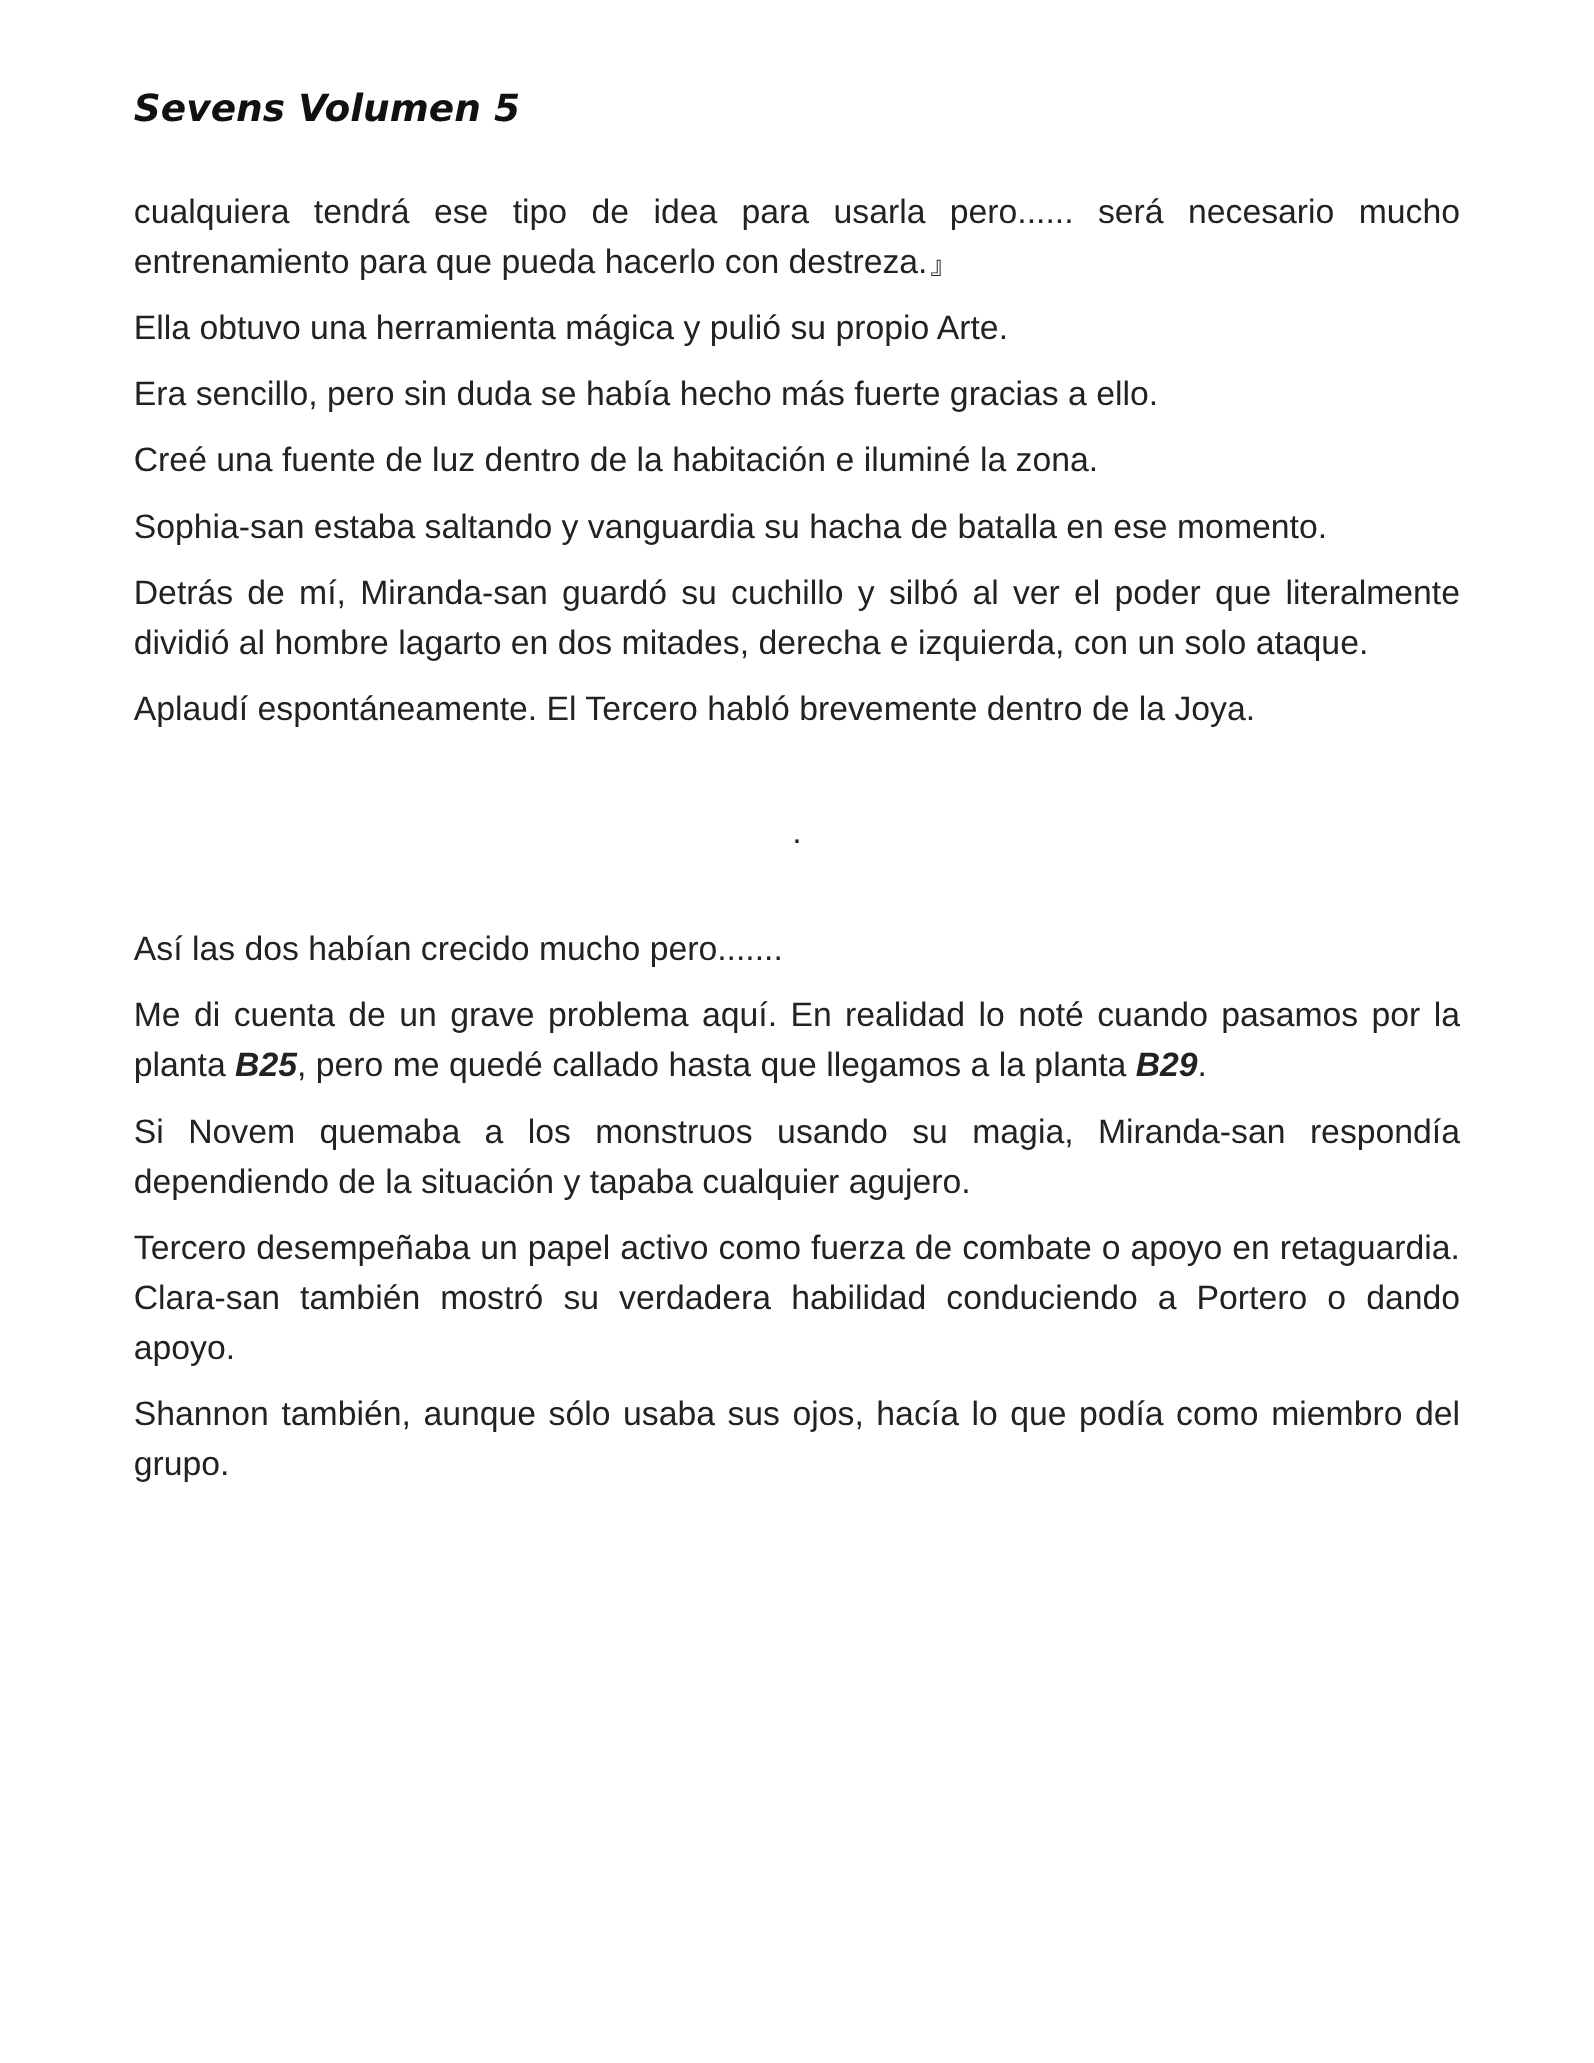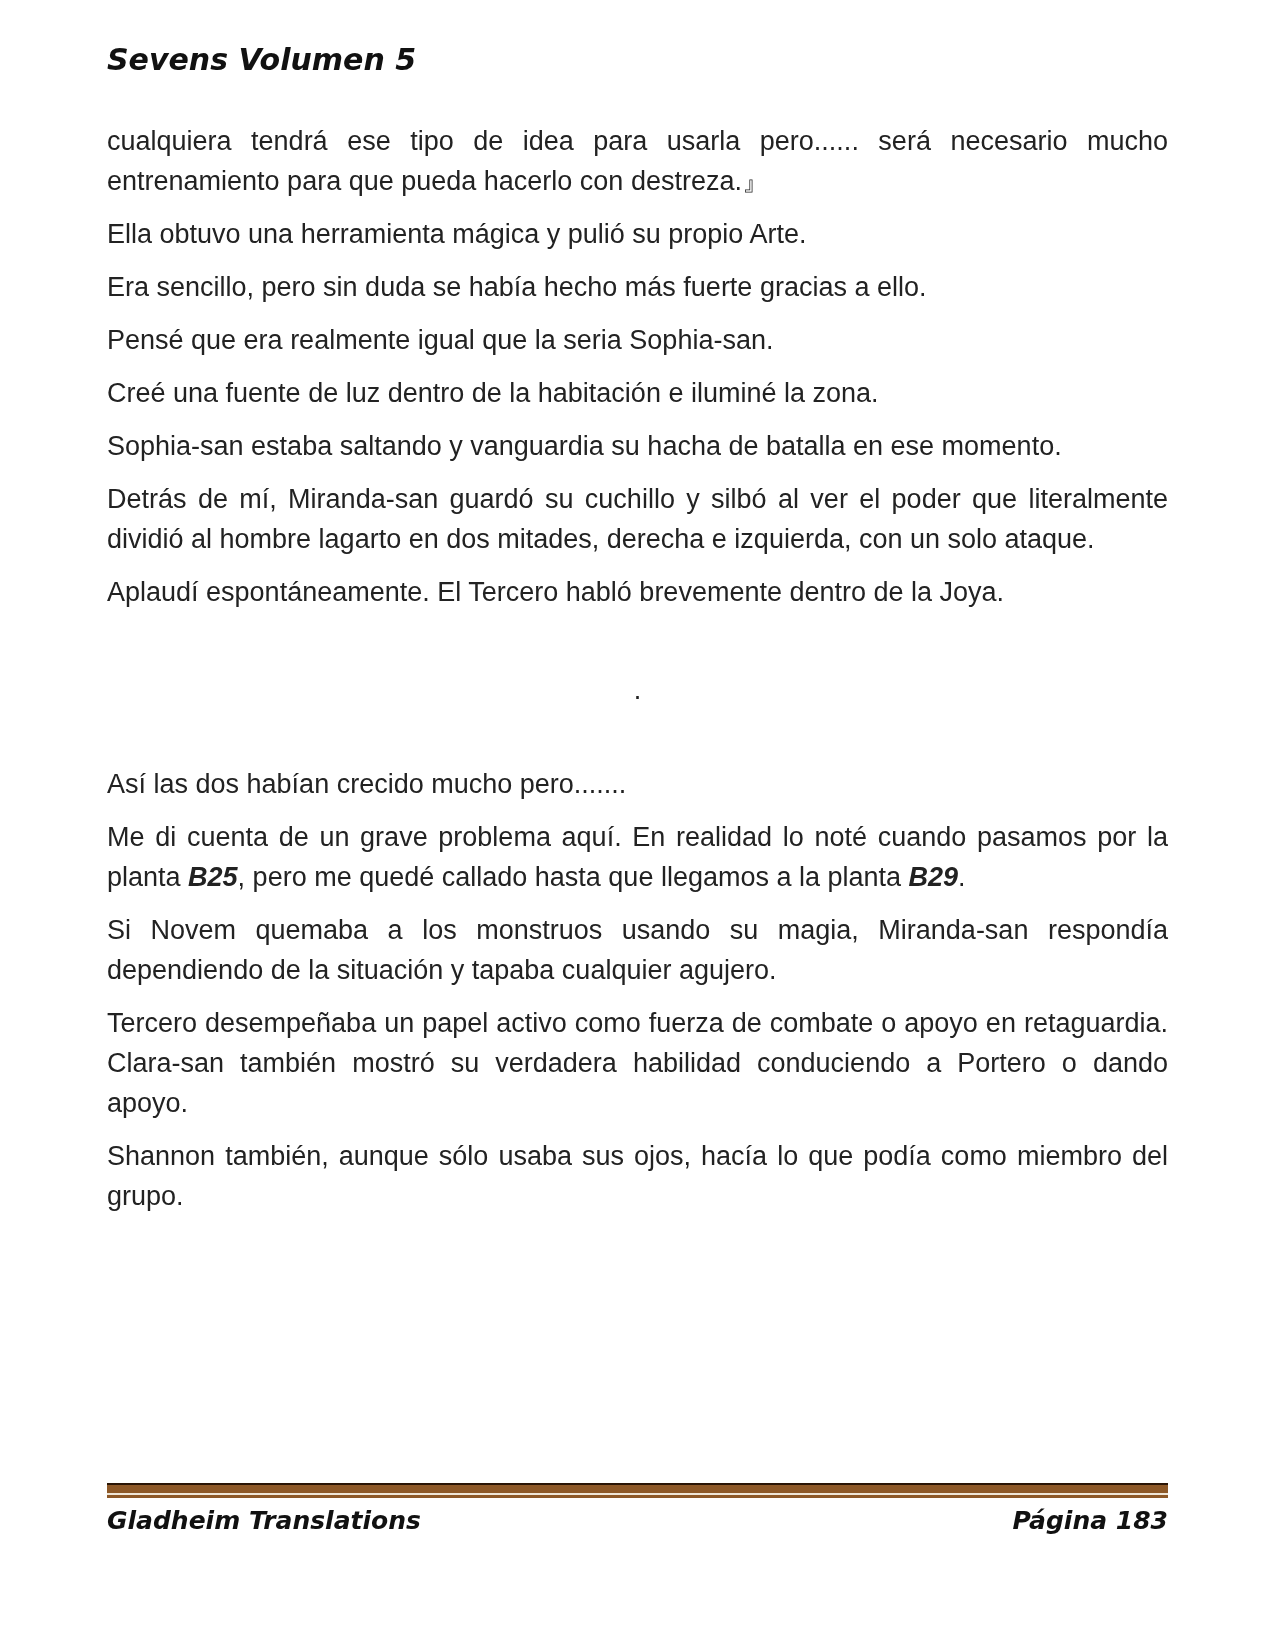--- a/index.html
+++ b/index.html
@@ -11,21 +11,21 @@
     position: relative;
     width: 1275px;
     height: 1650px;
     background: #ffffff;
     font-family: "Liberation Sans", sans-serif;
     color: #212121;
     overflow: hidden;
     box-sizing: border-box;
   }
   .header {
-    padding: 42px 107px 0 107px;
+    padding: 70px 107px 0 107px;
   }
   .header-title {
     font-family: "DejaVu Sans", sans-serif;
     font-weight: bold;
     font-style: italic;
     font-size: 30px;
     color: #111111;
     letter-spacing: 0px;
   }
   .body-text {
@@ -90,38 +90,26 @@
 <div class="page">
 
   <div class="header">
     <span class="header-title">Sevens Volumen 5</span>
   </div>
 
   <div class="body-text">
       <p class="para">cualquiera tendrá ese tipo de idea para usarla pero...... será necesario mucho entrenamiento para que pueda hacerlo con destreza.』</p>
       <p class="para">Ella obtuvo una herramienta mágica y pulió su propio Arte.</p>
       <p class="para">Era sencillo, pero sin duda se había hecho más fuerte gracias a ello.</p>
-      <p class="para">Pensé que era realmente igual que la seria Sophia-san.</p>
       <p class="para">Creé una fuente de luz dentro de la habitación e iluminé la zona.</p>
       <p class="para">Sophia-san estaba saltando y vanguardia su hacha de batalla en ese momento.</p>
       <p class="para">Detrás de mí, Miranda-san guardó su cuchillo y silbó al ver el poder que literalmente dividió al hombre lagarto en dos mitades, derecha e izquierda, con un solo ataque.</p>
       <p class="para">Aplaudí espontáneamente. El Tercero habló brevemente dentro de la Joya.</p>
       <p class="para dot-line">.</p>
       <p class="para">Así las dos habían crecido mucho pero.......</p>
       <p class="para">Me di cuenta de un grave problema aquí. En realidad lo noté cuando pasamos por la planta <b>B25</b>, pero me quedé callado hasta que llegamos a la planta <b>B29</b>.</p>
       <p class="para">Si Novem quemaba a los monstruos usando su magia, Miranda-san respondía dependiendo de la situación y tapaba cualquier agujero.</p>
       <p class="para">Tercero desempeñaba un papel activo como fuerza de combate o apoyo en retaguardia. Clara-san también mostró su verdadera habilidad conduciendo a Portero o dando apoyo.</p>
       <p class="para">Shannon también, aunque sólo usaba sus ojos, hacía lo que podía como miembro del grupo.</p>
     </div>
 
-  <div class="footer">
-    <div>
-      <div class="rule-thick"></div>
-      <div class="rule-gap"></div>
-      <div class="rule-thin"></div>
-    </div>
-    <div class="footer-row">
-      <span class="footer-text">Gladheim Translations</span>
-      <span class="footer-text">Página 183</span>
-    </div>
-  </div>
 
 </div>
 
 </body></html>

